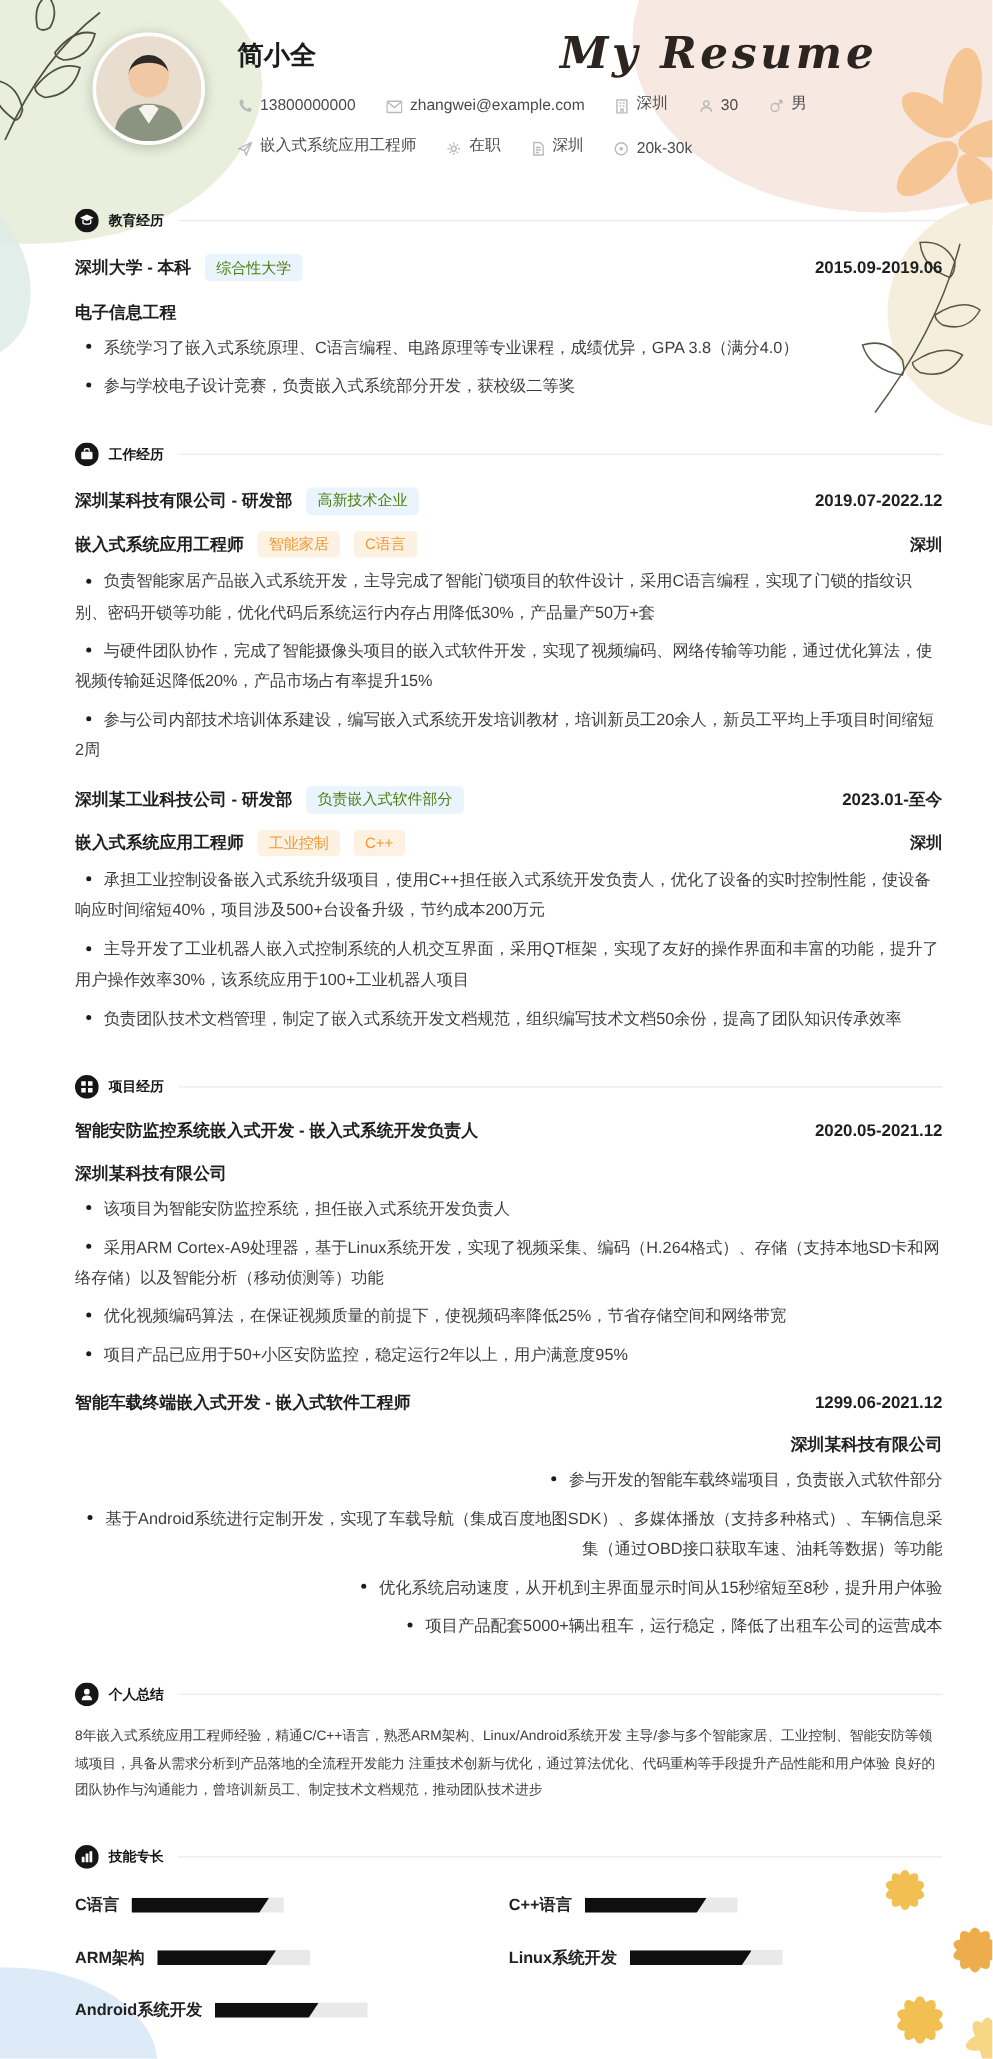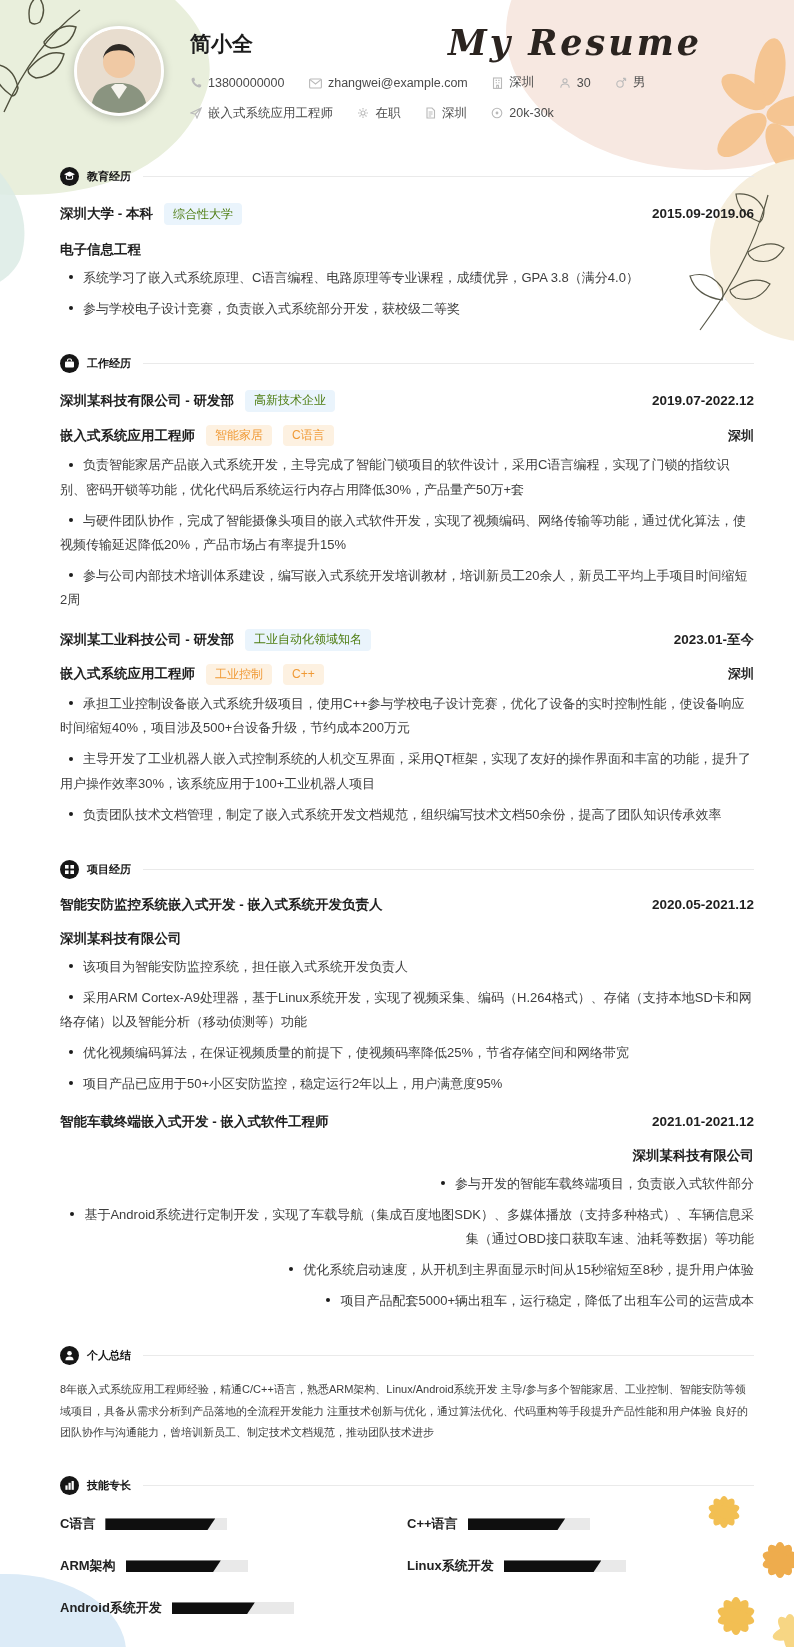--- a/index.html
+++ b/index.html
@@ -9,21 +9,21 @@
   .decor { position:absolute; inset:0; z-index:0; pointer-events:none; }
   .content { position:relative; z-index:1; }
 
   
   .header { position:relative; padding:26px 40px 0 54px; display:flex; gap:26px; height:134px; }
   .avatar { flex:0 0 auto; width:90px; height:90px; border-radius:50%; border:3px solid #fff;
             box-shadow:0 2px 10px rgba(0,0,0,.22); overflow:hidden; background:#e9decf; }
   .head-info { padding-top:4px; }
   .name { font-size:21px; font-weight:bold; color:#1c1c1c; margin-bottom:16px; }
   .contact-row { margin-bottom:12px; white-space:nowrap; }
-  .ci { display:inline-flex; align-items:center; gap:6px; margin-right:20px; color:#4b4b4b; font-size:12.5px; }
+  .ci { display:inline-flex; align-items:flex-end; gap:6px; margin-right:20px; color:#4b4b4b; font-size:12.5px; }
   .ci .ic { color:#b9b9b9; font-size:12px; line-height:1; display:inline-flex; }
   .ci .ic svg { display:block; }
   .brand { position:absolute; top:22px; right:92px; font-family:"DejaVu Serif","Liberation Serif",serif;
            font-style:italic; font-size:35px; font-weight:bold; color:#2b2420; letter-spacing:3px; }
 
   
   .main { padding:0 40px; }
   .section { margin-top:33px; }
   .sec-head { display:flex; align-items:center; margin-bottom:6px; }
   .sec-icon { flex:0 0 auto; margin-right:8px; display:inline-flex; }
@@ -290,34 +290,34 @@
             <div class="bullet"><span class="dot"></span><span>负责智能家居产品嵌入式系统开发，主导完成了智能门锁项目的软件设计，采用C语言编程，实现了门锁的指纹识别、密码开锁等功能，优化代码后系统运行内存占用降低30%，产品量产50万+套</span></div>
             <div class="bullet"><span class="dot"></span><span>与硬件团队协作，完成了智能摄像头项目的嵌入式软件开发，实现了视频编码、网络传输等功能，通过优化算法，使视频传输延迟降低20%，产品市场占有率提升15%</span></div>
             <div class="bullet"><span class="dot"></span><span>参与公司内部技术培训体系建设，编写嵌入式系统开发培训教材，培训新员工20余人，新员工平均上手项目时间缩短2周</span></div>
           </div>
         </div>
 
         <div style="margin-top:10px;">
           <div class="item-row">
             <span class="item-left">
               <span class="item-title">深圳某工业科技公司 - 研发部</span>
-              <span class="tag blue">工业自动化领域知名</span>
+              <span class="tag blue">负责嵌入式软件部分</span>
             </span>
             <span class="date">2023.01-至今</span>
           </div>
           <div class="item-row" style="margin-top:13px;">
             <span class="item-left">
               <span class="item-title">嵌入式系统应用工程师</span>
               <span class="tag orange">工业控制</span>
               <span class="tag orange">C++</span>
             </span>
             <span class="loc">深圳</span>
           </div>
           <div class="bullets">
-            <div class="bullet"><span class="dot"></span><span>承担工业控制设备嵌入式系统升级项目，使用C++参与学校电子设计竞赛，优化了设备的实时控制性能，使设备响应时间缩短40%，项目涉及500+台设备升级，节约成本200万元</span></div>
+            <div class="bullet"><span class="dot"></span><span>承担工业控制设备嵌入式系统升级项目，使用C++担任嵌入式系统开发负责人，优化了设备的实时控制性能，使设备响应时间缩短40%，项目涉及500+台设备升级，节约成本200万元</span></div>
             <div class="bullet"><span class="dot"></span><span>主导开发了工业机器人嵌入式控制系统的人机交互界面，采用QT框架，实现了友好的操作界面和丰富的功能，提升了用户操作效率30%，该系统应用于100+工业机器人项目</span></div>
             <div class="bullet"><span class="dot"></span><span>负责团队技术文档管理，制定了嵌入式系统开发文档规范，组织编写技术文档50余份，提高了团队知识传承效率</span></div>
           </div>
         </div>
       </div>
 
       <div class="section">
         <div class="sec-head">
           <span class="sec-icon">
             <svg width="19" height="19" viewBox="0 0 19 19">
@@ -342,21 +342,21 @@
             <div class="bullet"><span class="dot"></span><span>该项目为智能安防监控系统，担任嵌入式系统开发负责人</span></div>
             <div class="bullet"><span class="dot"></span><span>采用ARM Cortex-A9处理器，基于Linux系统开发，实现了视频采集、编码（H.264格式）、存储（支持本地SD卡和网络存储）以及智能分析（移动侦测等）功能</span></div>
             <div class="bullet"><span class="dot"></span><span>优化视频编码算法，在保证视频质量的前提下，使视频码率降低25%，节省存储空间和网络带宽</span></div>
             <div class="bullet"><span class="dot"></span><span>项目产品已应用于50+小区安防监控，稳定运行2年以上，用户满意度95%</span></div>
           </div>
         </div>
 
         <div style="margin-top:10px;text-align:right;">
           <div class="item-row">
             <span class="item-title">智能车载终端嵌入式开发 - 嵌入式软件工程师</span>
-            <span class="date">2021.01-2021.12</span>
+            <span class="date">1299.06-2021.12</span>
           </div>
           <div class="sub-title">深圳某科技有限公司</div>
           <div class="bullets">
             <div class="bullet"><span class="dot"></span><span>参与开发的智能车载终端项目，负责嵌入式软件部分</span></div>
             <div class="bullet"><span class="dot"></span><span>基于Android系统进行定制开发，实现了车载导航（集成百度地图SDK）、多媒体播放（支持多种格式）、车辆信息采集（通过OBD接口获取车速、油耗等数据）等功能</span></div>
             <div class="bullet"><span class="dot"></span><span>优化系统启动速度，从开机到主界面显示时间从15秒缩短至8秒，提升用户体验</span></div>
             <div class="bullet"><span class="dot"></span><span>项目产品配套5000+辆出租车，运行稳定，降低了出租车公司的运营成本</span></div>
           </div>
         </div>
       </div>

